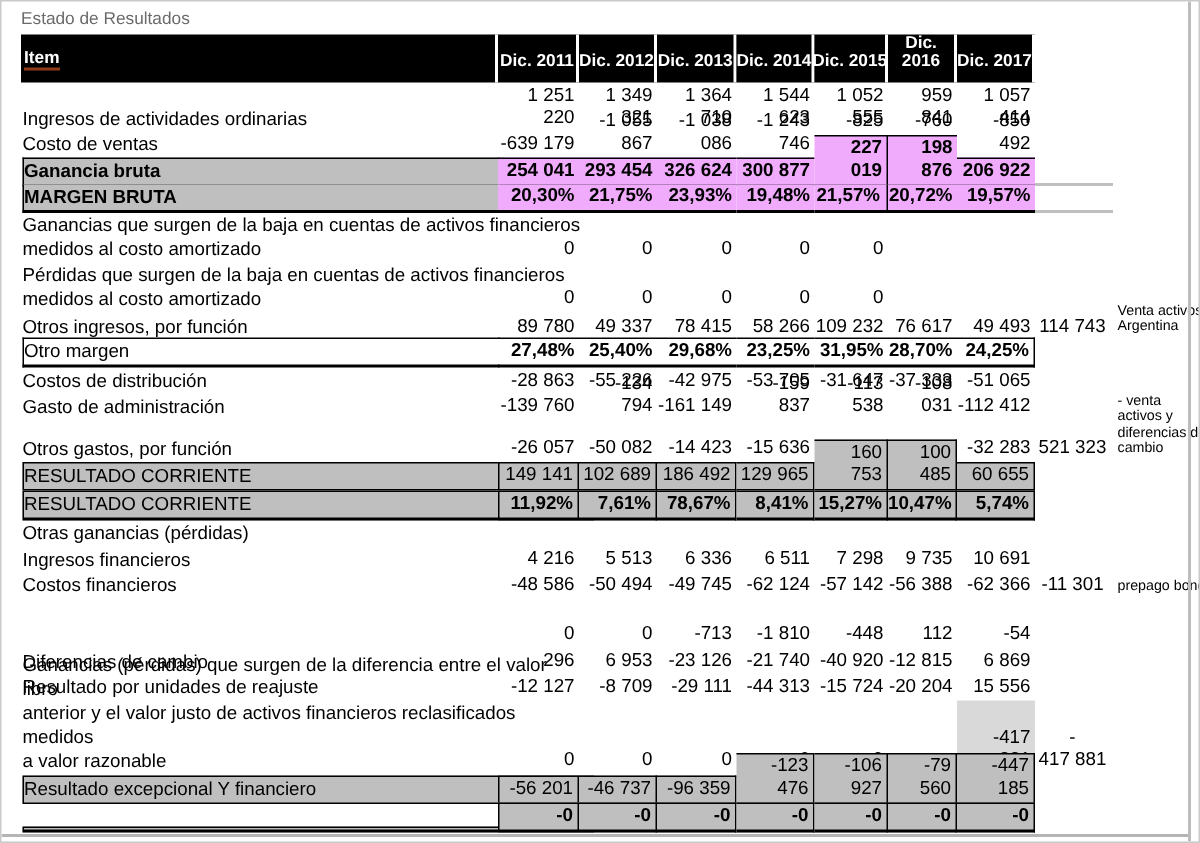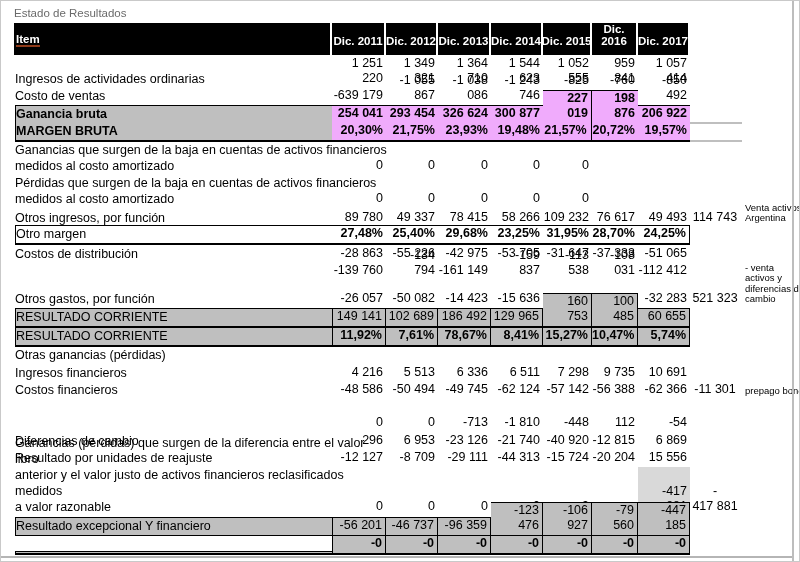--- a/index.html
+++ b/index.html
@@ -199,20 +199,21 @@
           <div class="c w2">-42 975</div>
           <div class="c w3">-53 705</div>
           <div class="c w4">-31 647</div>
           <div class="c w5">-37 333</div>
           <div class="c w6">-51 065</div>
           <div class="cn"></div>
           <div class="cl"></div>
         </div>
       </div>
       <div class="row k-plain" style="height: 17.5px;">
+        <div class="lbl">Gasto de administración</div>
         <div class="vals">
           <div class="c w0">-139 760</div>
           <div class="c w1">-134 794</div>
           <div class="c w2">-161 149</div>
           <div class="c w3">-159 837</div>
           <div class="c w4">-113 538</div>
           <div class="c w5">-108 031</div>
           <div class="c w6">-112 412</div>
           <div class="cn"></div>
           <div class="cl"></div>

